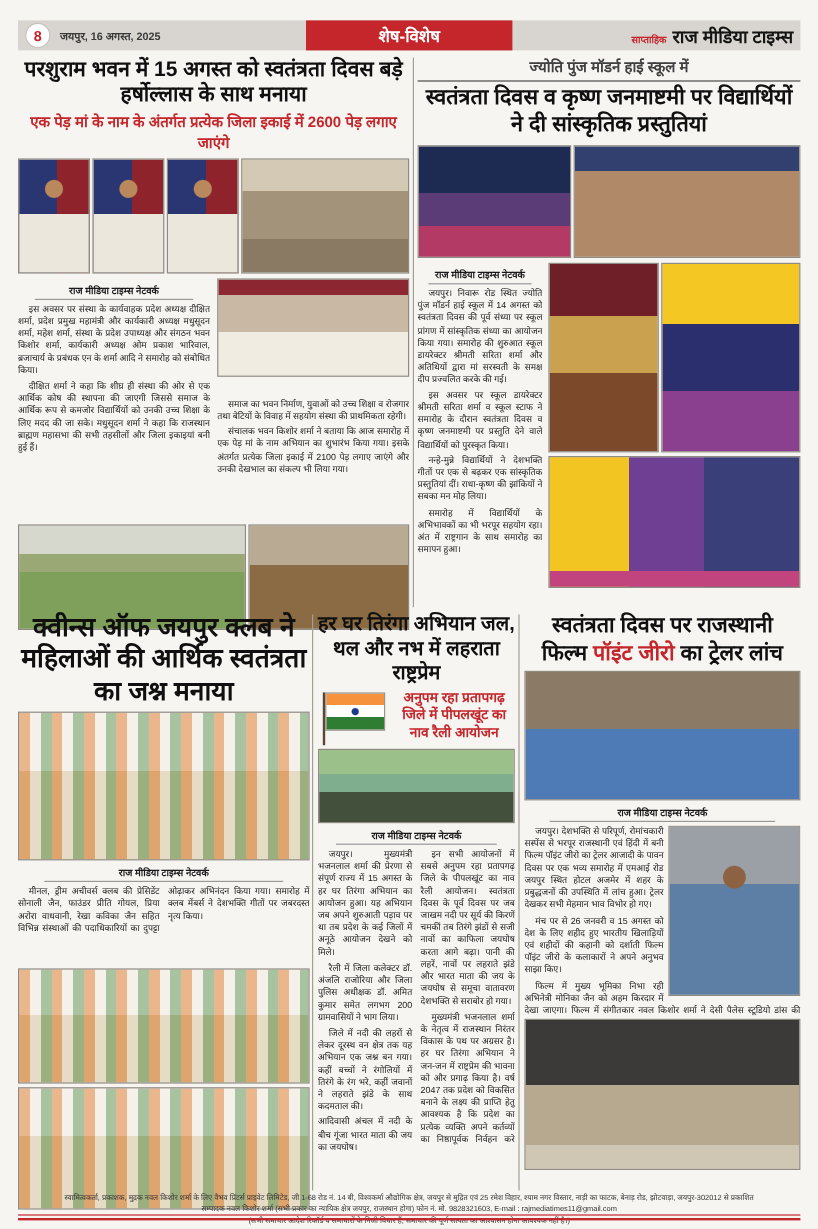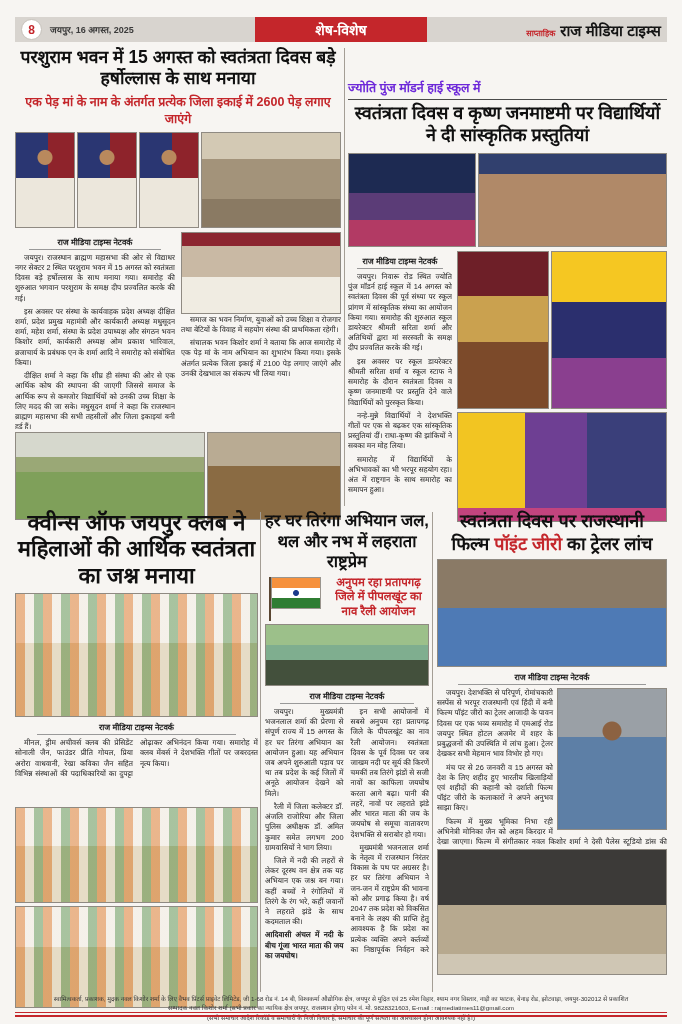--- a/index.html
+++ b/index.html
@@ -14,28 +14,28 @@
   .dateline{font-size:9px;font-weight:bold;color:#3a3a3a;margin-left:8px;}
   .sectionbox{position:absolute;left:50%;top:0;transform:translateX(-50%);height:25px;min-width:156px;
               background:#c4262b;color:#fff;font-weight:bold;font-size:14px;display:flex;align-items:center;justify-content:center;padding:0 8px;}
   .mast-right{margin-left:auto;display:flex;align-items:baseline;gap:5px;margin-right:6px;}
   .freq{font-size:8px;font-weight:bold;color:#c4262b;}
   .papername{font-size:15px;font-weight:800;color:#141414;}
 
   
   .h1{font-weight:800;color:#101010;text-align:center;}
   .red{color:#c4262b;}
-  .kicker{font-size:12.5px;font-weight:bold;color:#6d28d9;margin-top:32px;}
+  .kicker{font-size:12.5px;font-weight:bold;color:#404040;text-align:center;}
   .subhead{font-size:12.5px;font-weight:bold;color:#c4262b;text-align:center;margin-top:3px;}
   .byline{font-size:8px;font-weight:bold;text-align:center;color:#1a1a1a;
           border-bottom:1px solid #999;padding-bottom:2px;width:82%;margin:4px auto 3px;}
   .body{font-size:7.4px;line-height:1.38;text-align:justify;color:#202020;overflow:hidden;}
   .body p{margin:0 0 3px;text-indent:9px;}
   .body p.nosub{text-indent:0;}
-  .inline-sub{font-weight:bold;}
+  .inline-sub{font-weight:normal;}
   .twocol{column-count:2;column-gap:7px;}
 
   
   .photo{box-sizing:border-box;border:1px solid #8f8a82;background:#cfc8bc;}
   .ph-speaker{background:
      radial-gradient(circle at 50% 26%, #b9895d 0 7px, transparent 8px),
      linear-gradient(0deg,#ece7dc 0 52%,transparent 52%),
      linear-gradient(90deg,#2a3672 0 55%,#8e232b 0);}
   .ph-audience{background:linear-gradient(180deg,#d3c9b4 0 28%,#a3937a 28% 70%,#8a7a63 70%);}
   .ph-meeting{background:linear-gradient(180deg,#8c2630 0 16%,#c9b9a4 16% 55%,#f0ece2 55%);}
@@ -99,29 +99,28 @@
       <div class="photo ph-speaker" style="width:60px;height:96px;"></div>
       <div class="photo ph-speaker" style="width:60px;height:96px;"></div>
       <div class="photo ph-speaker" style="width:60px;height:96px;"></div>
       <div class="photo ph-audience" style="flex:1;height:96px;"></div>
     </div>
 
     <div style="display:flex;gap:6px;margin-top:4px;">
       <div style="width:160px;">
         <div class="byline">राज मीडिया टाइम्स नेटवर्क</div>
         <div class="body" style="height:176px;">
-          <p>जयपुर। राजस्थान ब्राह्मण महासभा की ओर से विद्याधर नगर सेक्टर 2 स्थित परशुराम भवन में 15 अगस्त को स्वतंत्रता दिवस बड़े हर्षोल्लास के साथ मनाया गया। समारोह की शुरुआत भगवान परशुराम के समक्ष दीप प्रज्वलित करके की गई।</p>
           <p>इस अवसर पर संस्था के कार्यवाहक प्रदेश अध्यक्ष दीक्षित शर्मा, प्रदेश प्रमुख महामंत्री और कार्यकारी अध्यक्ष मधुसूदन शर्मा, महेश शर्मा, संस्था के प्रदेश उपाध्यक्ष और संगठन भवन किशोर शर्मा, कार्यकारी अध्यक्ष ओम प्रकाश भारिवाल, ब्रजाचार्य के प्रबंधक एन के शर्मा आदि ने समारोह को संबोधित किया।</p>
           <p>दीक्षित शर्मा ने कहा कि शीघ्र ही संस्था की ओर से एक आर्थिक कोष की स्थापना की जाएगी जिससे समाज के आर्थिक रूप से कमजोर विद्यार्थियों को उनकी उच्च शिक्षा के लिए मदद की जा सके। मधुसूदन शर्मा ने कहा कि राजस्थान ब्राह्मण महासभा की सभी तहसीलों और जिला इकाइयां बनी हुई हैं।</p>
 
         </div>
       </div>
       <div style="flex:1;">
         <div class="photo ph-meeting" style="width:100%;height:82px;"></div>
-        <div class="body" style="height:102px;margin-top:1px;">
+        <div class="body" style="height:102px;margin-top:18px;">
           <p>समाज का भवन निर्माण, युवाओं को उच्च शिक्षा व रोजगार तथा बेटियों के विवाह में सहयोग संस्था की प्राथमिकता रहेगी।</p>
           <p>संचालक भवन किशोर शर्मा ने बताया कि आज समारोह में एक पेड़ मां के नाम अभियान का शुभारंभ किया गया। इसके अंतर्गत प्रत्येक जिला इकाई में 2100 पेड़ लगाए जाएंगे और उनकी देखभाल का संकल्प भी लिया गया।</p>
         </div>
       </div>
     </div>
 
     <div class="photo-row" style="margin-top:3px;height:88px;">
       <div class="photo ph-lawn" style="width:190px;height:88px;"></div>
       <div class="photo ph-plant" style="flex:1;height:88px;"></div>
     </div>

